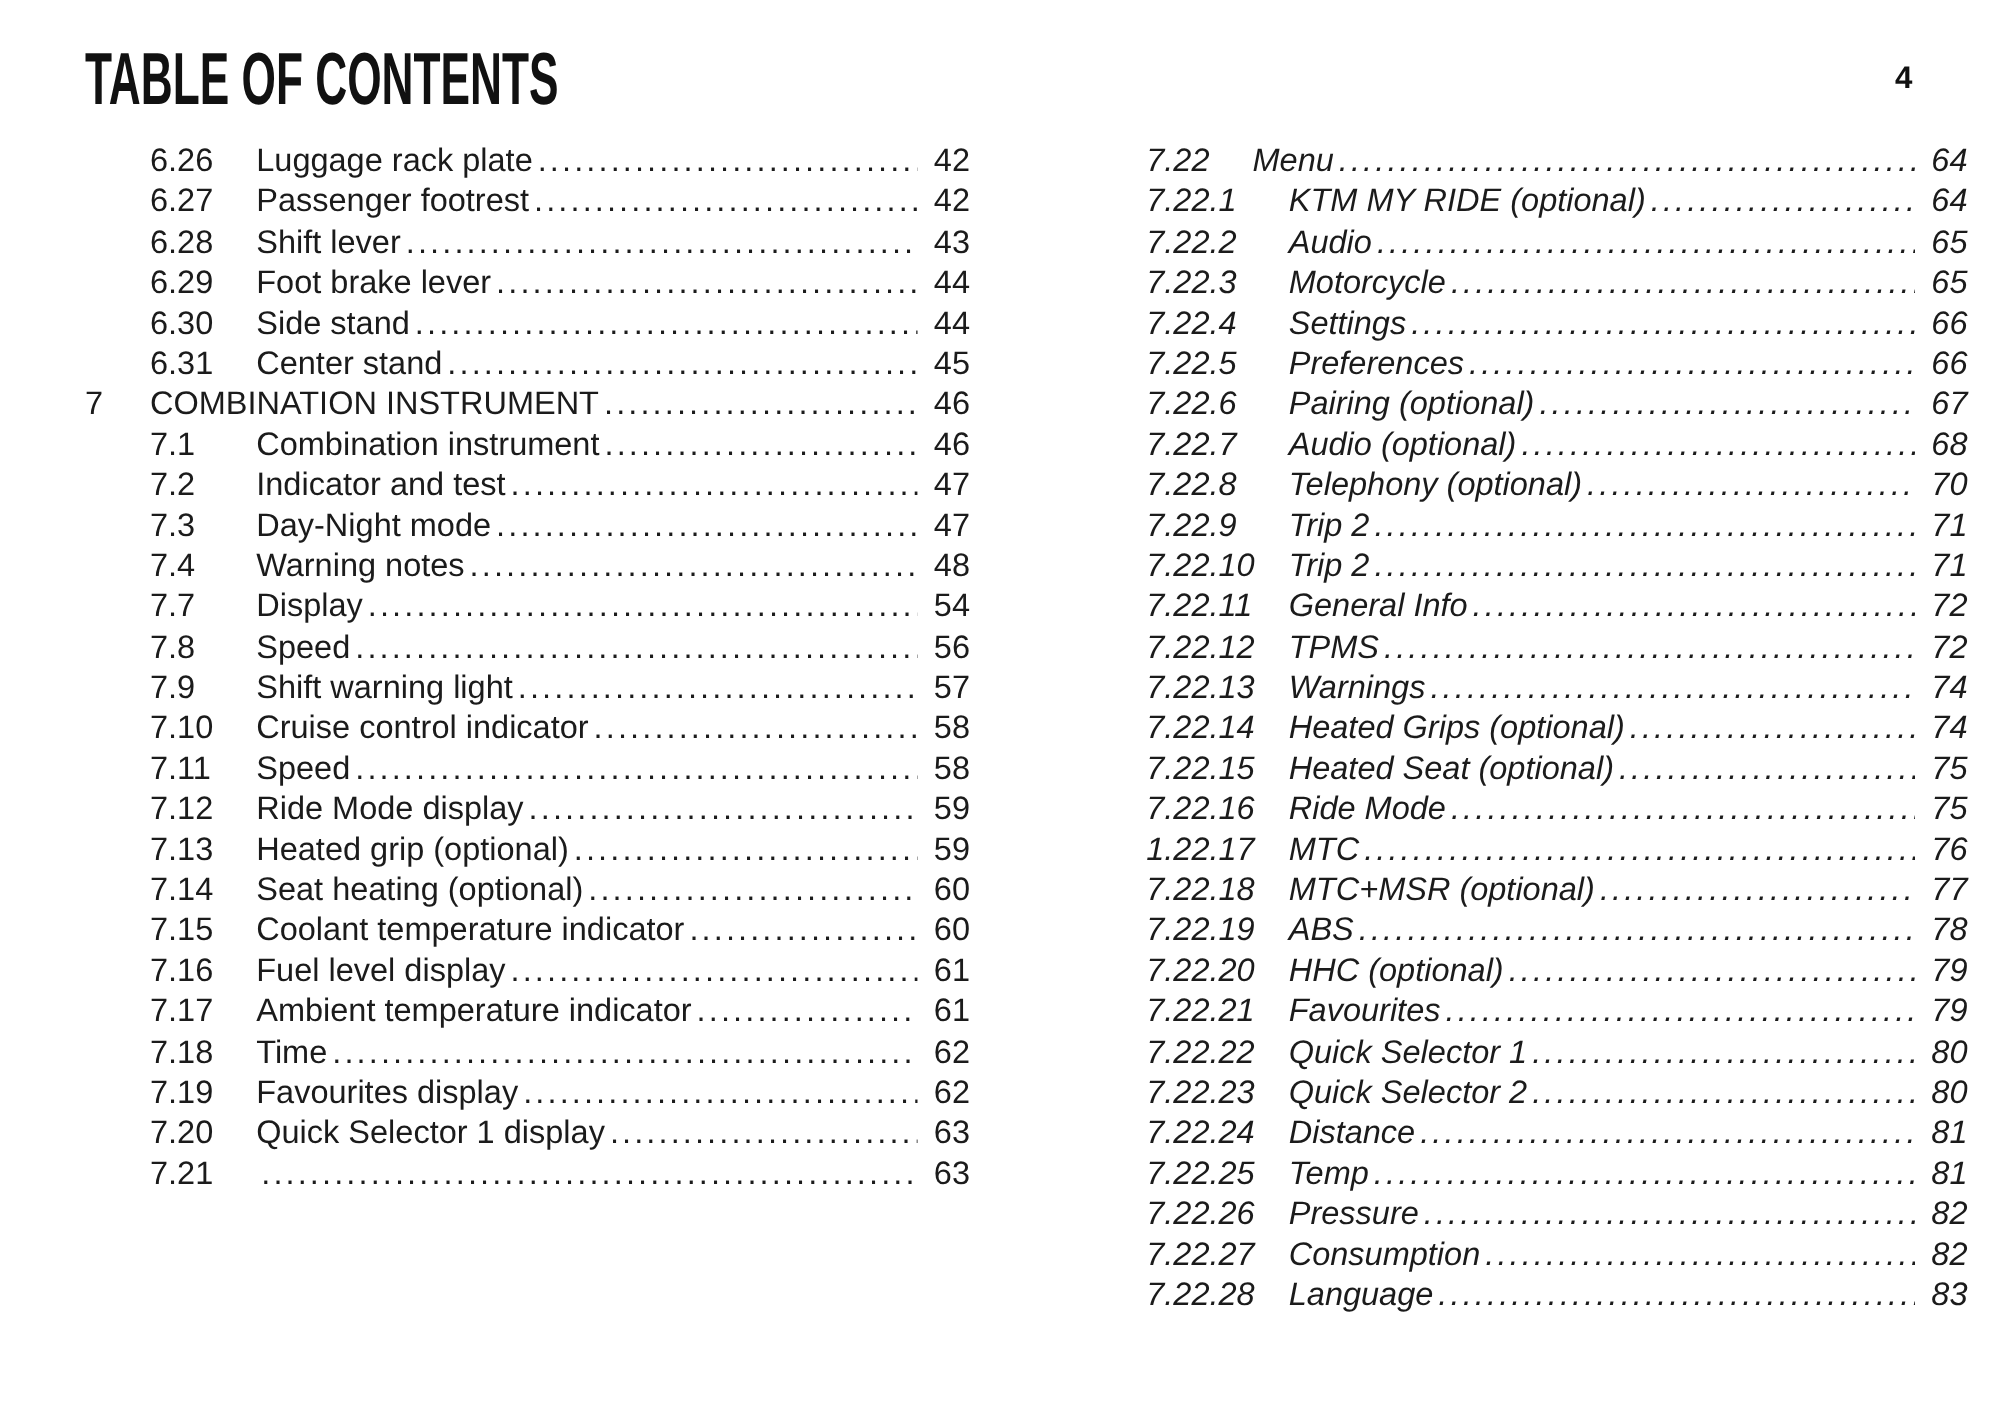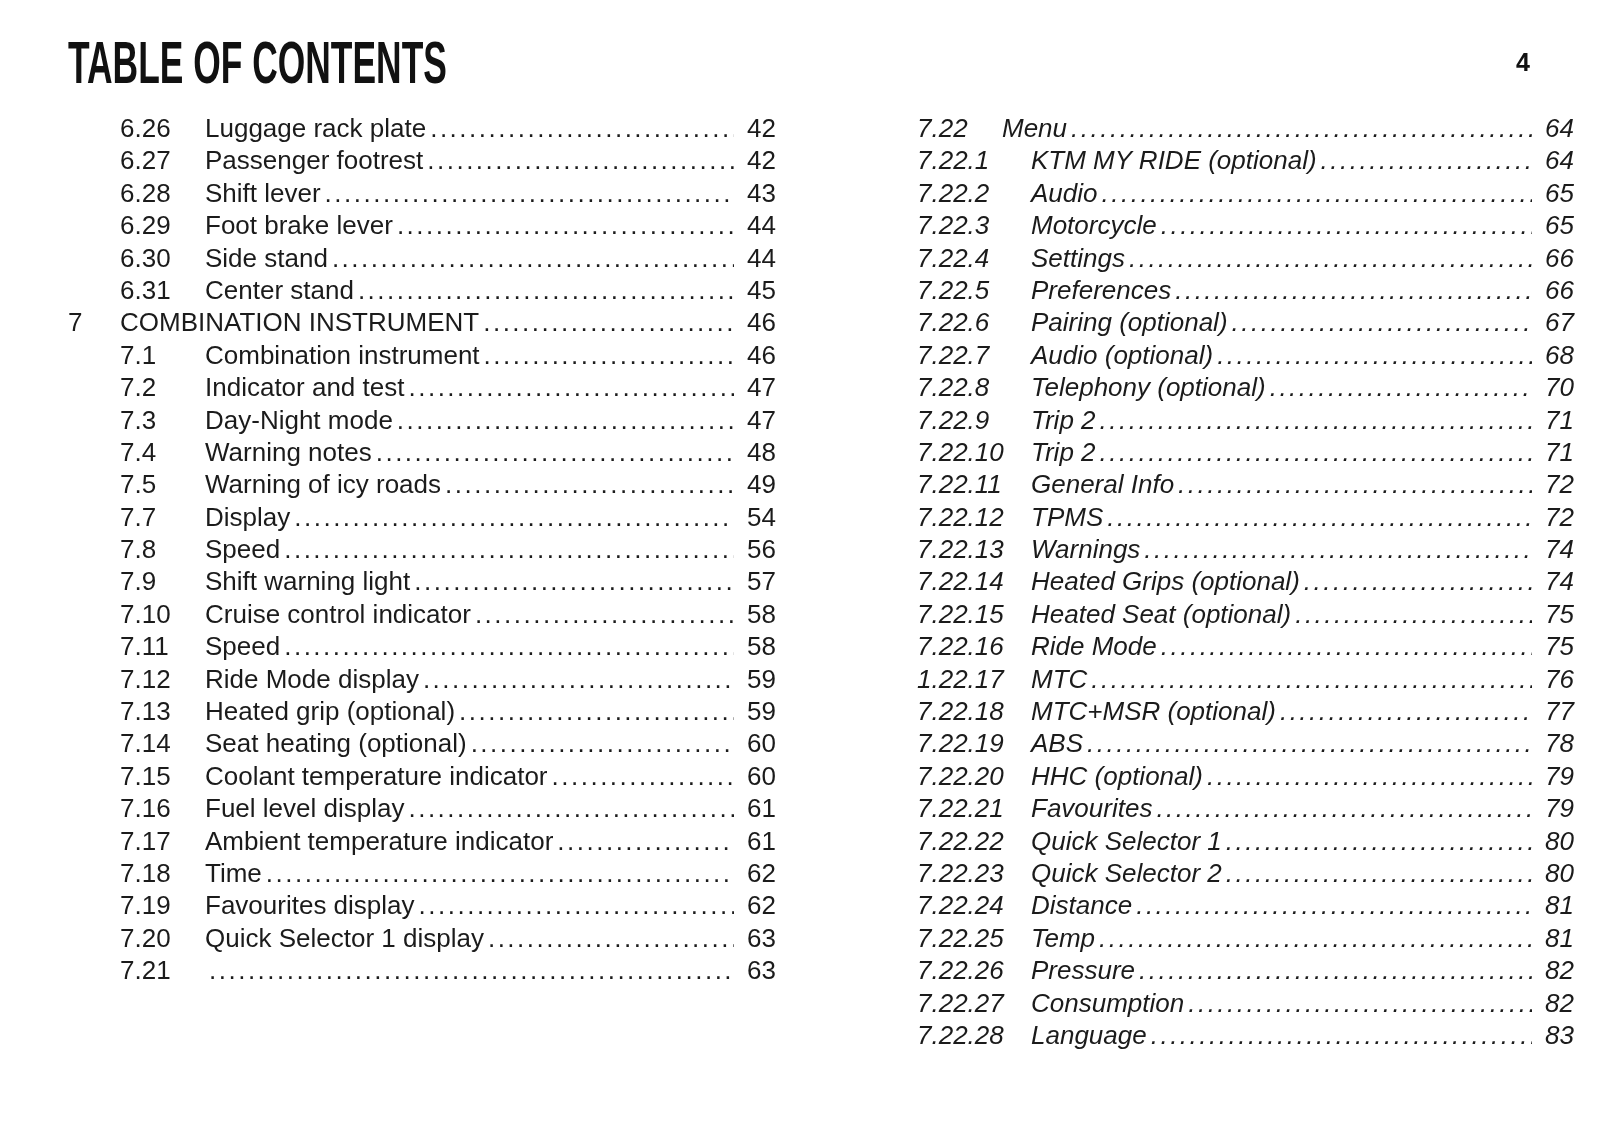--- a/index.html
+++ b/index.html
@@ -142,26 +142,20 @@
           <span class="dots"></span>
           <span class="page-no">47</span>
         </div>
         <div class="toc-row lvl2">
           <span class="num">7.4</span>
           <span class="label">Warning notes</span>
           <span class="dots"></span>
           <span class="page-no">48</span>
         </div>
         <div class="toc-row lvl2">
-          <span class="num">7.5</span>
-          <span class="label">Warning of icy roads</span>
-          <span class="dots"></span>
-          <span class="page-no">49</span>
-        </div>
-        <div class="toc-row lvl2">
           <span class="num">7.7</span>
           <span class="label">Display</span>
           <span class="dots"></span>
           <span class="page-no">54</span>
         </div>
         <div class="toc-row lvl2">
           <span class="num">7.8</span>
           <span class="label">Speed</span>
           <span class="dots"></span>
           <span class="page-no">56</span>

